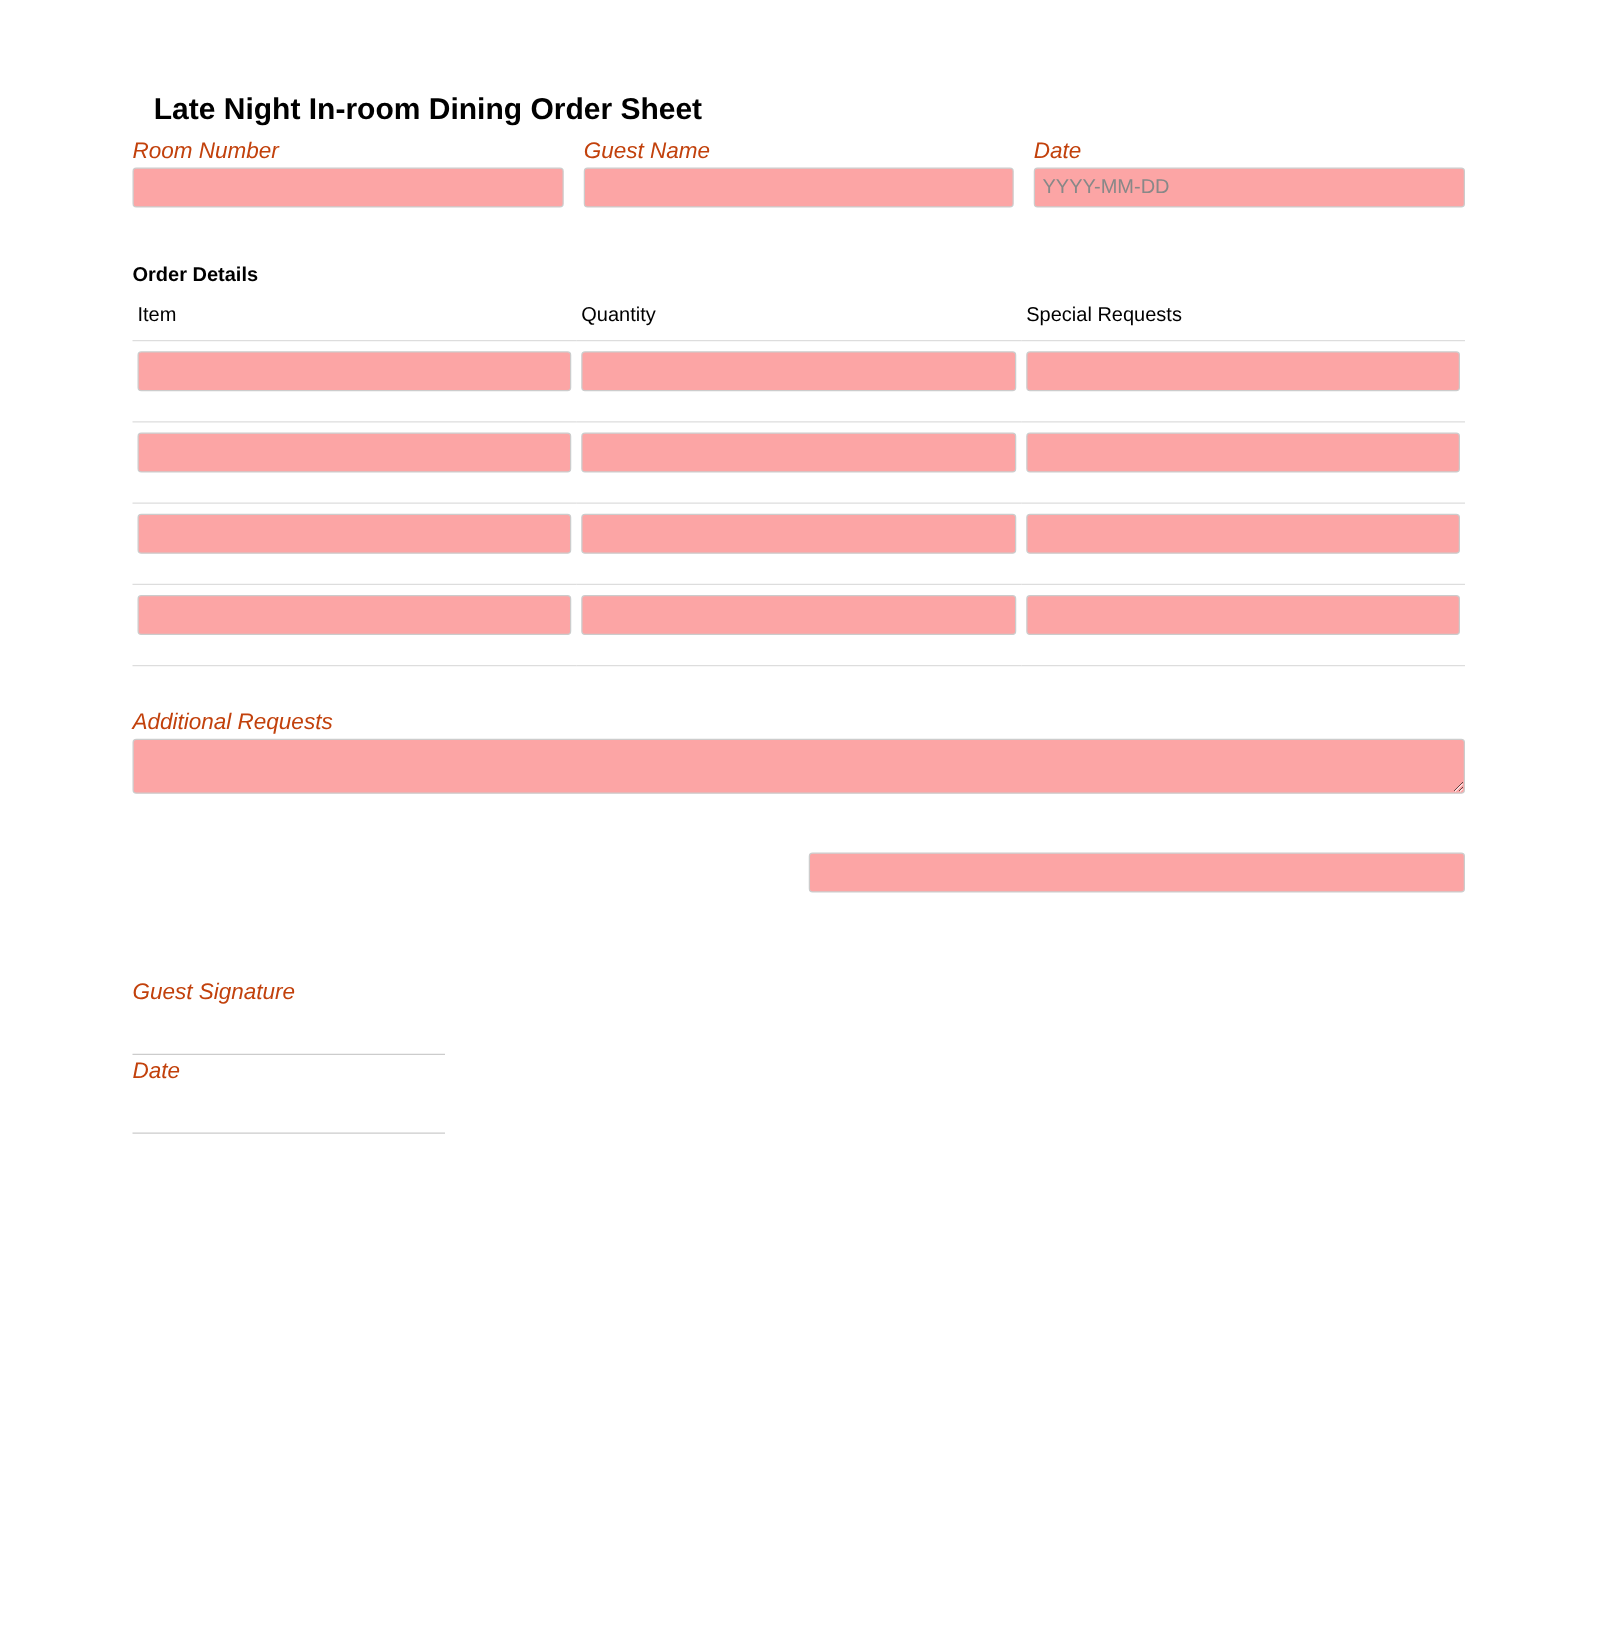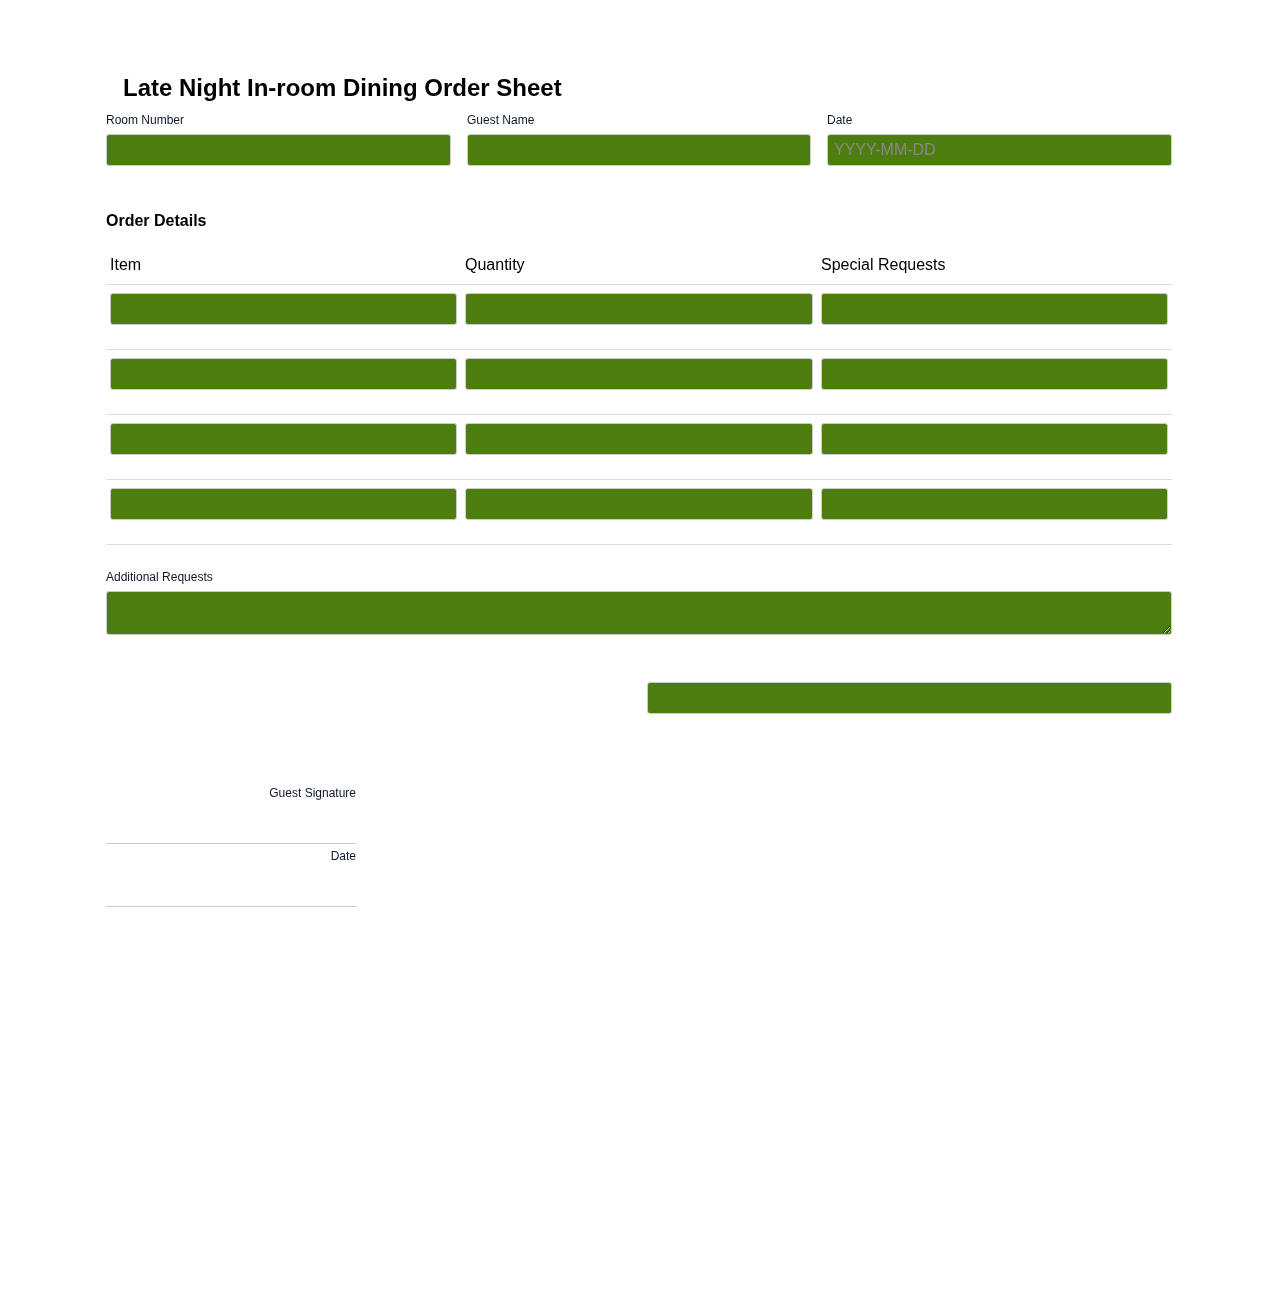--- a/index.html
+++ b/index.html
@@ -29,32 +29,33 @@
       position: absolute;
       top: 212px;
       left: 0;
       margin: 0;
       font-size: 16px;
       font-weight: bold;
       white-space: nowrap;
     }
     label, .lbl {
       display: block;
-      font-size: 12px;
+      font-size: 18px;
       line-height: 18px;
-      color: #0f172a;
+      color: #c2410c;
       white-space: nowrap;
+      font-style: italic;
     }
     input[type="text"], textarea {
       display: block;
       width: 100%;
       height: 32px;
       border: 1px solid #cccccc;
       border-radius: 3px;
-      background: #4d7c0f;
+      background: #fca5a5;
       font-family: "Liberation Sans", sans-serif;
       font-size: 16px;
       padding: 4px 6px;
       color: #000;
       outline: none;
     }
     input::placeholder { color: #888888; }
     textarea { resize: both; height: 44px; }
 
     .field { position: absolute; }
@@ -62,21 +63,21 @@
 
     
     .f-room { left: 0; top: 111px; width: 345px; }
     .f-guest { left: 361px; top: 111px; width: 344px; }
     .f-date { left: 721px; top: 111px; width: 345px; }
 
     
     .order-table {
       position: absolute;
       left: 0;
-      top: 250px;
+      top: 238px;
       width: 1066px;
       border-collapse: collapse;
     }
     .order-table th {
       text-align: left;
       font-weight: normal;
       font-size: 16px;
       padding: 6px 4px 8px 4px;
       height: 34px;
       border-bottom: 1px solid #dddddd;
@@ -94,21 +95,21 @@
 
     .f-additional { left: 0; top: 568px; width: 1066px; }
     .f-time { left: 0; top: 682px; width: 525px; }
     .f-contact { left: 541px; top: 682px; width: 525px; }
 
     .sig-block {
       position: absolute;
       left: 0;
       width: 250px;
     }
-    .sig-block .lbl { margin: 0; text-align: right; }
+    .sig-block .lbl { margin: 0; }
     .sig-line {
       width: 250px;
       border-bottom: 1px solid #cccccc;
       height: 1px;
     }
     .sig-guest { top: 784px; }
     .sig-guest .sig-line { margin-top: 41px; }
     .sig-date { top: 847px; }
     .sig-date .sig-line { margin-top: 41px; }
   </style>

